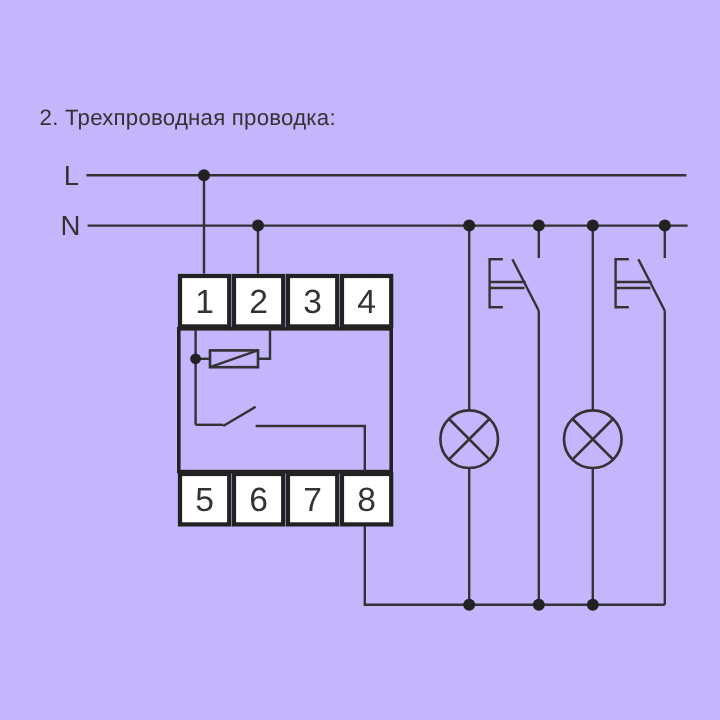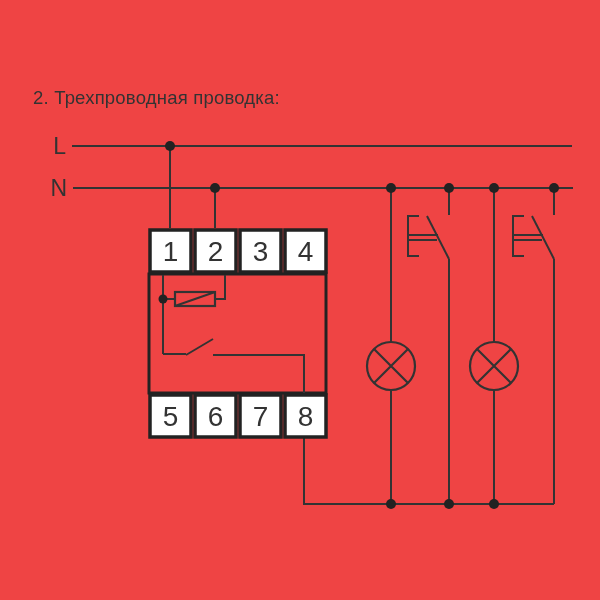--- a/index.html
+++ b/index.html
@@ -7,21 +7,21 @@
     padding: 0;
     width: 600px;
     height: 600px;
     background: #ffffff;
     overflow: hidden;
   }
   .canvas {
     position: relative;
     width: 600px;
     height: 600px;
-    background: #ef4444;
+    background: #c4b5fd;
   }
   svg {
     display: block;
   }
   svg text {
     font-family: "Liberation Sans", sans-serif;
     fill: #333333;
   }
   .title-text {
     font-size: 18.5px;

